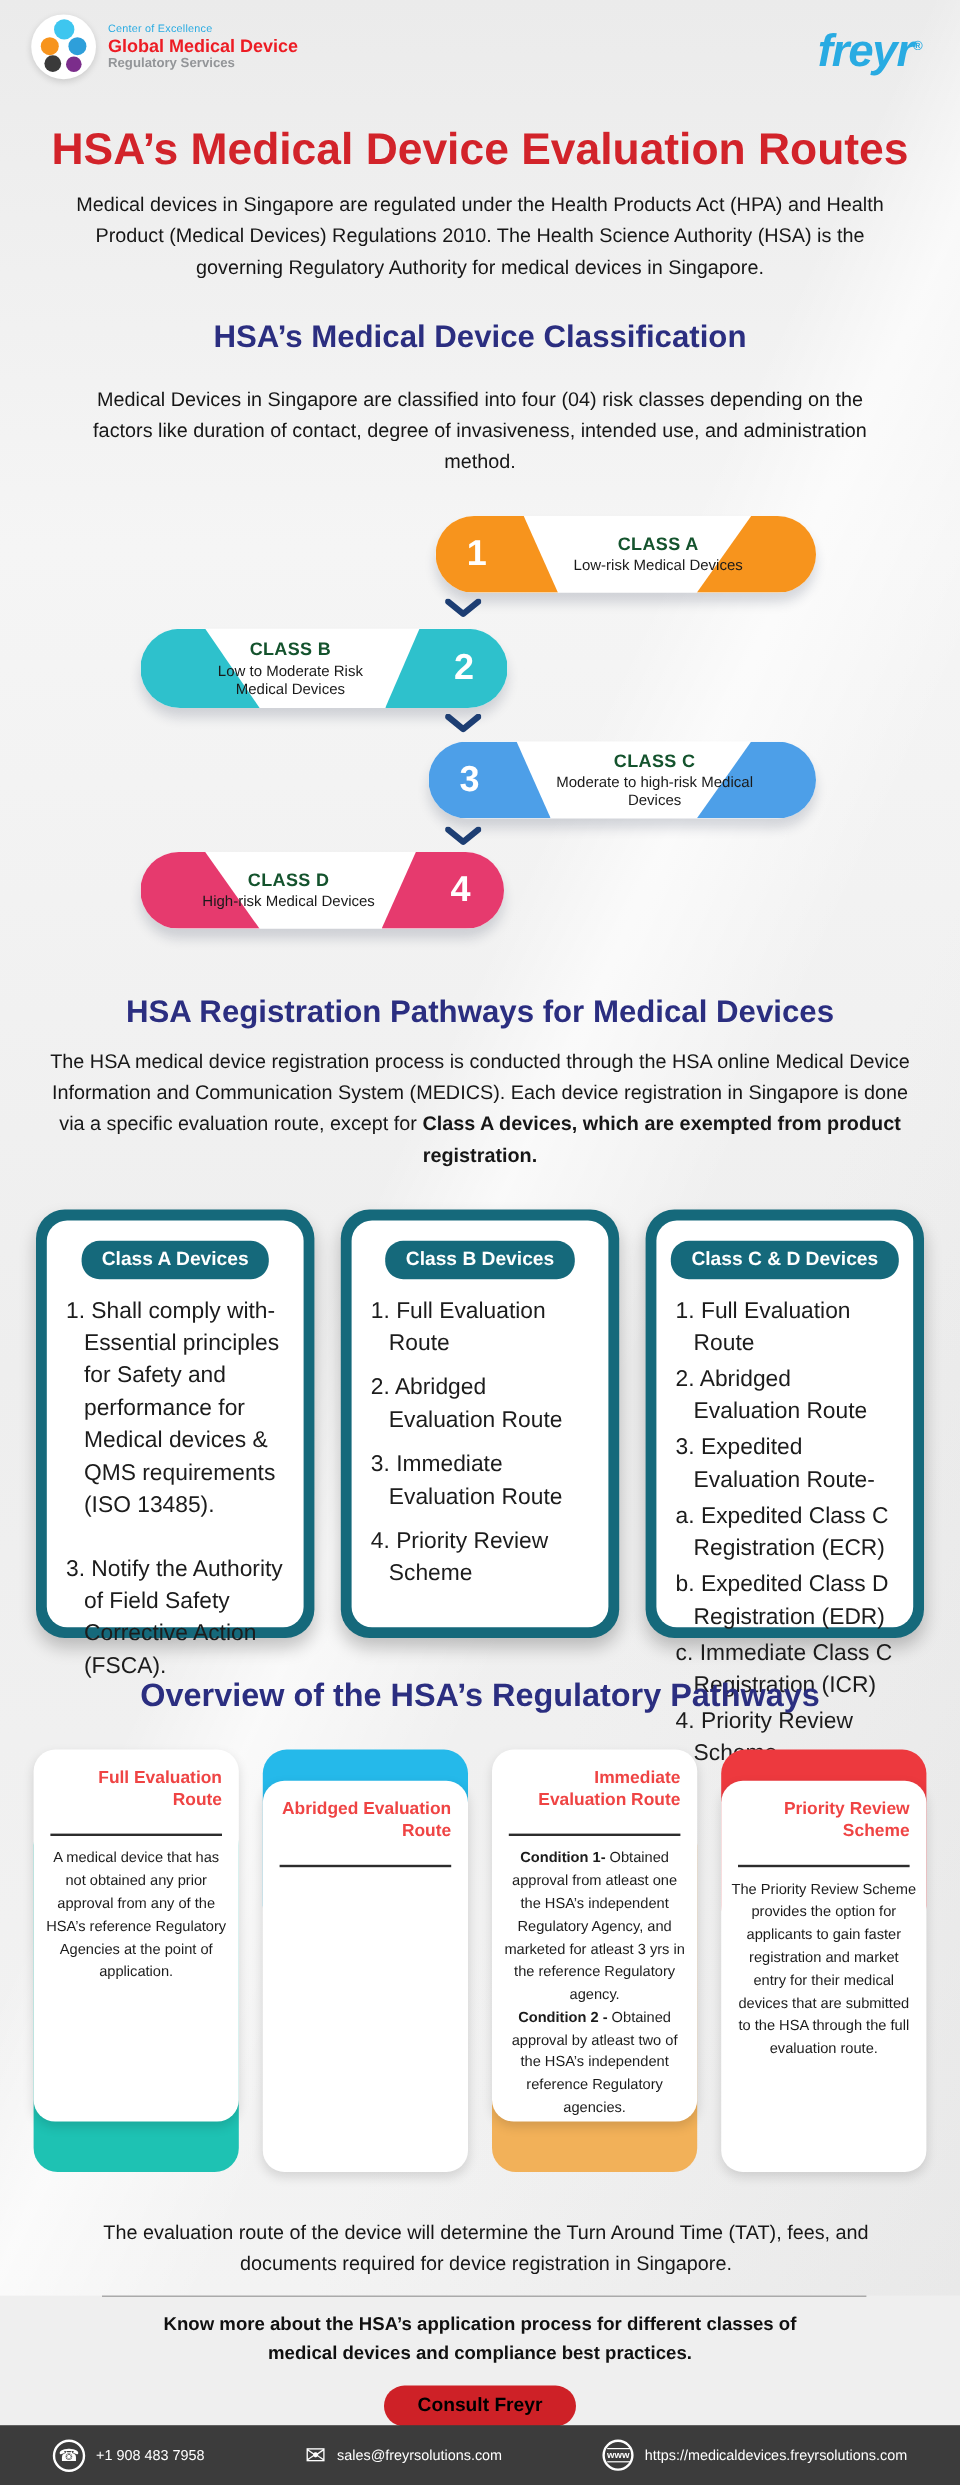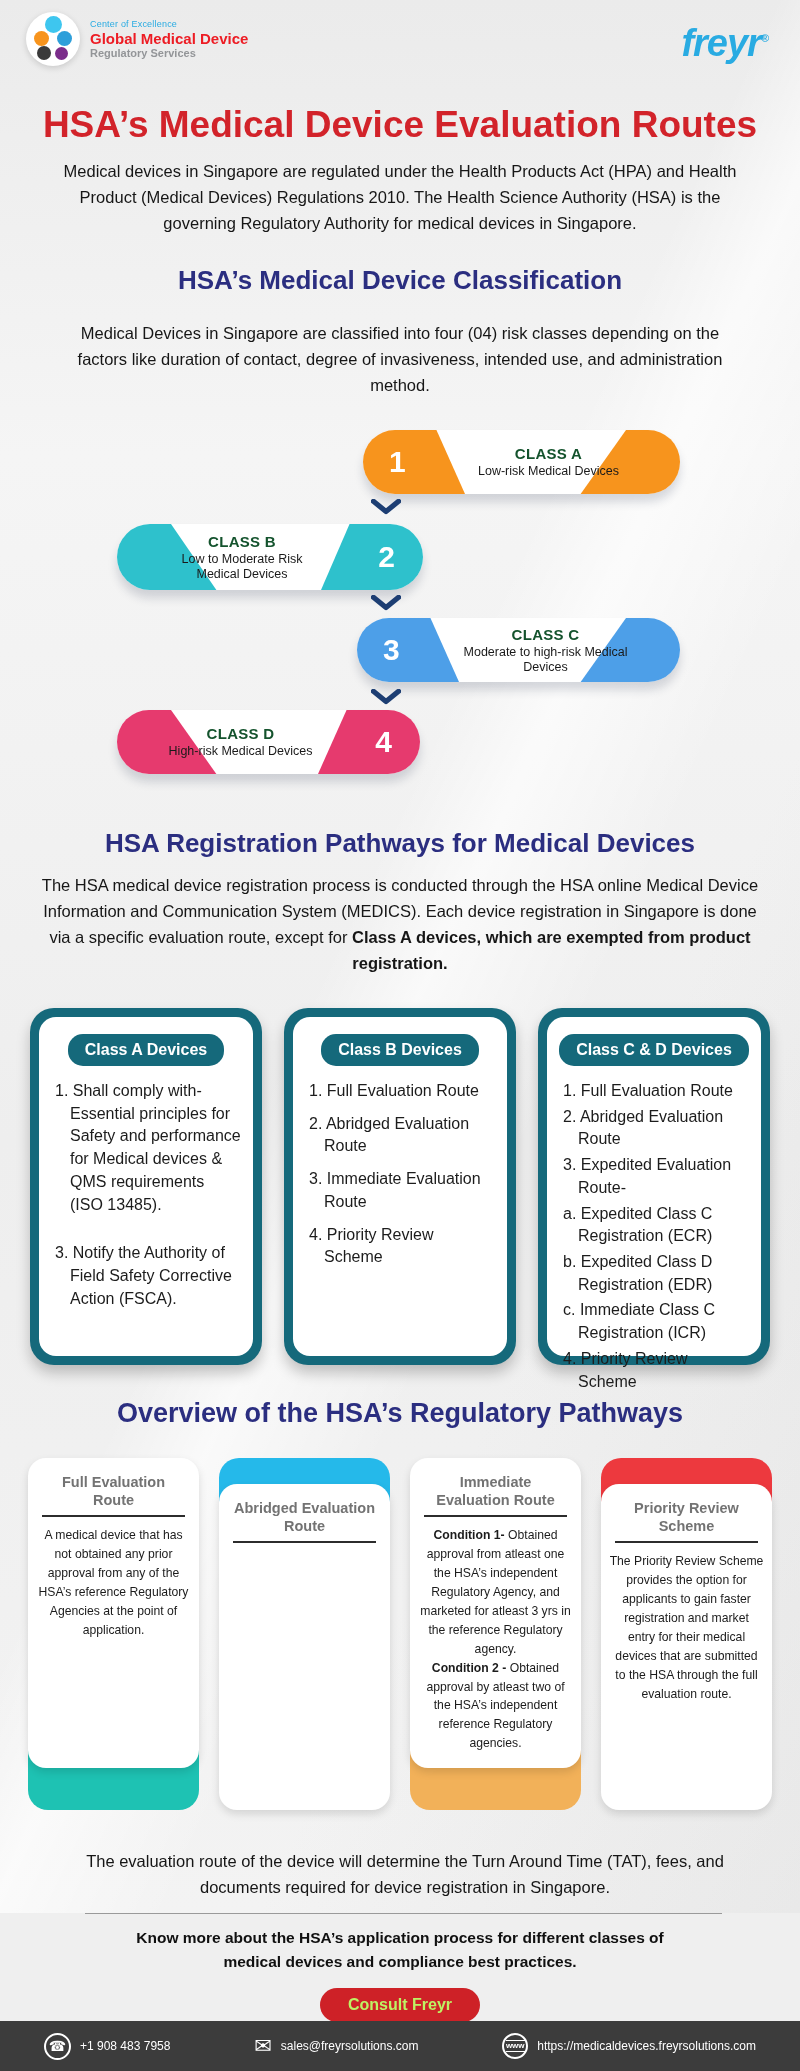--- a/index.html
+++ b/index.html
@@ -69,48 +69,48 @@
   .chevron{ position:absolute; left:371px; width:30px; height:16px; color:#1D3E73; }
   #chev-1{ top:499px; } #chev-2{ top:595px; } #chev-3{ top:689px; }
   .chevron svg{ width:100%; height:100%; }
   
   .pathway-row{ position:absolute; top:1008px; left:30px; right:30px; height:357px;
     display:grid; grid-template-columns:1fr 1fr 1fr; gap:22px; }
   .pcard{ position:relative; border-radius:24px; box-shadow:0 8px 14px rgba(0,0,0,.22); }
   .pcard-inner{ position:absolute; inset:9px; background:#fff; border-radius:17px; }
   .pcard-pill{ display:table; margin:17px auto 12px; padding:7px 17px; border-radius:15px;
     color:#fff; font-size:16px; font-weight:bold; white-space:nowrap; }
-  .plist{ padding:2px 12px 0 16px; font-size:16px; line-height:1.42; color:#1c1c1c; }
+  .plist{ padding:2px 12px 0 16px; font-size:19px; line-height:1.42; color:#1c1c1c; }
   .plist .item{ text-indent:-15px; padding-left:15px; margin-bottom:5px; }
   .card-a .item{ margin-bottom:7px; }
   .card-a .item:first-child{ margin-bottom:26px; }
   .card-b .item{ margin-bottom:10px; }
   .card-c .item{ margin-bottom:3px; }
   
   .overview-row{ position:absolute; top:1458px; left:28px; right:28px; height:352px;
     display:grid; grid-template-columns:1fr 1fr 1fr 1fr; gap:20px; }
   .ocard{ position:relative; }
   .oaccent{ position:absolute; left:0; right:0; border-radius:20px; }
   .accent-bottom .oaccent{ top:60px; bottom:0; }
   .accent-top .oaccent{ top:0; height:150px; }
   .oinner{ position:absolute; left:0; right:0; background:#fff; border-radius:18px;
     box-shadow:0 4px 9px rgba(0,0,0,.13); }
   .accent-bottom .oinner{ top:0; bottom:42px; }
   .accent-top .oinner{ top:26px; bottom:0; }
-  .otitle{ margin:15px 14px 0; padding-bottom:6px; text-align:center; font-size:14.5px;
-    font-weight:bold; color:#737373; border-bottom:2px solid #2c2c2c; line-height:1.25; }
+  .otitle{ margin:15px 14px 0; padding-bottom:19px; text-align:right; font-size:14.5px;
+    font-weight:bold; color:#ef4444; border-bottom:2px solid #2c2c2c; line-height:1.25; }
   .obody{ margin:9px 8px 0; text-align:center; font-size:12.2px; line-height:1.55; color:#1c1c1c; }
   .obody p{ margin:0; } .obody b{ font-weight:bold; }
   
   .band{ position:absolute; top:1913px; left:0; right:0; height:108px; background:#efefef; }
   .divider{ position:absolute; top:1913px; left:85px; width:637px; height:1px; background:#9a9a9a; }
   .know{ position:absolute; top:1926px; left:120px; right:120px; text-align:center;
     font-size:15.5px; font-weight:bold; line-height:24px; color:#101010; }
   .cta{ position:absolute; top:1988px; left:50%; transform:translateX(-50%);
-    border:none; color:#bef264; font-family:inherit; font-size:16px; font-weight:bold;
+    border:none; color:#000000; font-family:inherit; font-size:16px; font-weight:bold;
     padding:8px 28px; border-radius:20px; cursor:pointer; }
   
   .footer{ position:absolute; top:2021px; left:0; right:0; height:50px; color:#fff;
     display:flex; align-items:center; justify-content:space-between; padding:0 44px; }
   .fitem{ display:flex; align-items:center; gap:9px; font-size:12px; }
   .ficon{ display:inline-flex; align-items:center; justify-content:center; }
   .phone-icon{ width:27px; height:27px; border:2px solid #fff; border-radius:50%;
     font-size:14px; line-height:1; }
   .mail-icon{ font-size:21px; }
   .globe-icon{ width:26px; height:26px; border:2px solid #fff; border-radius:50%;

